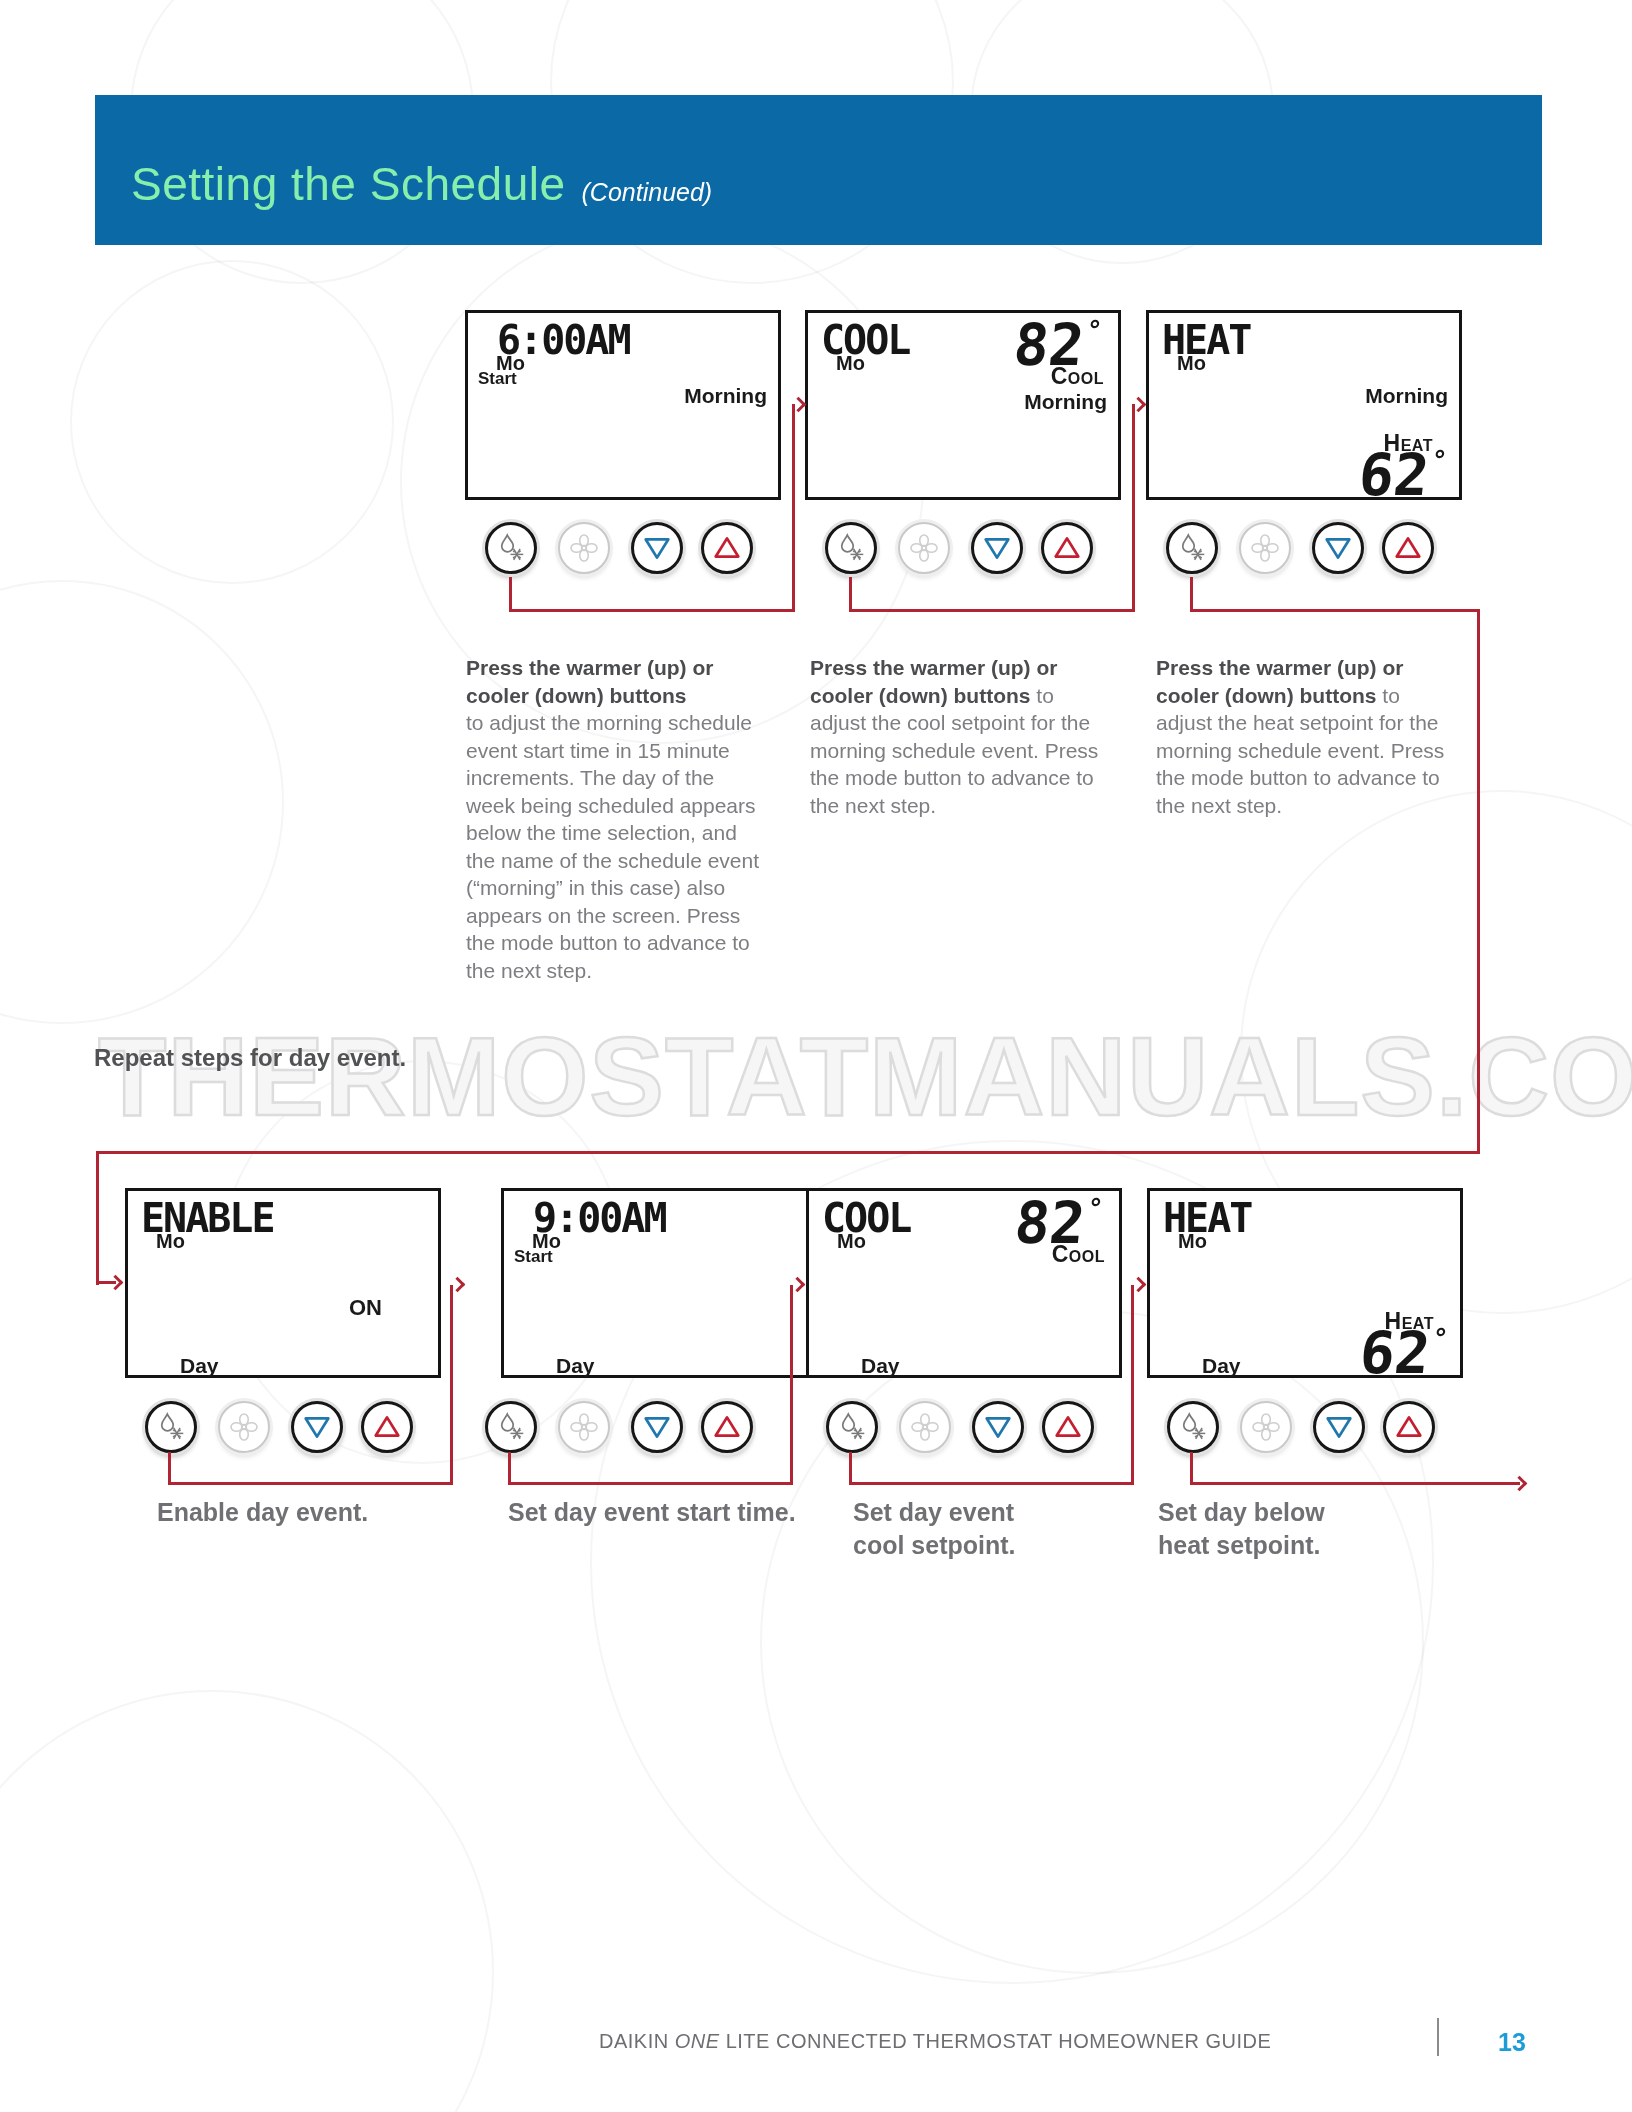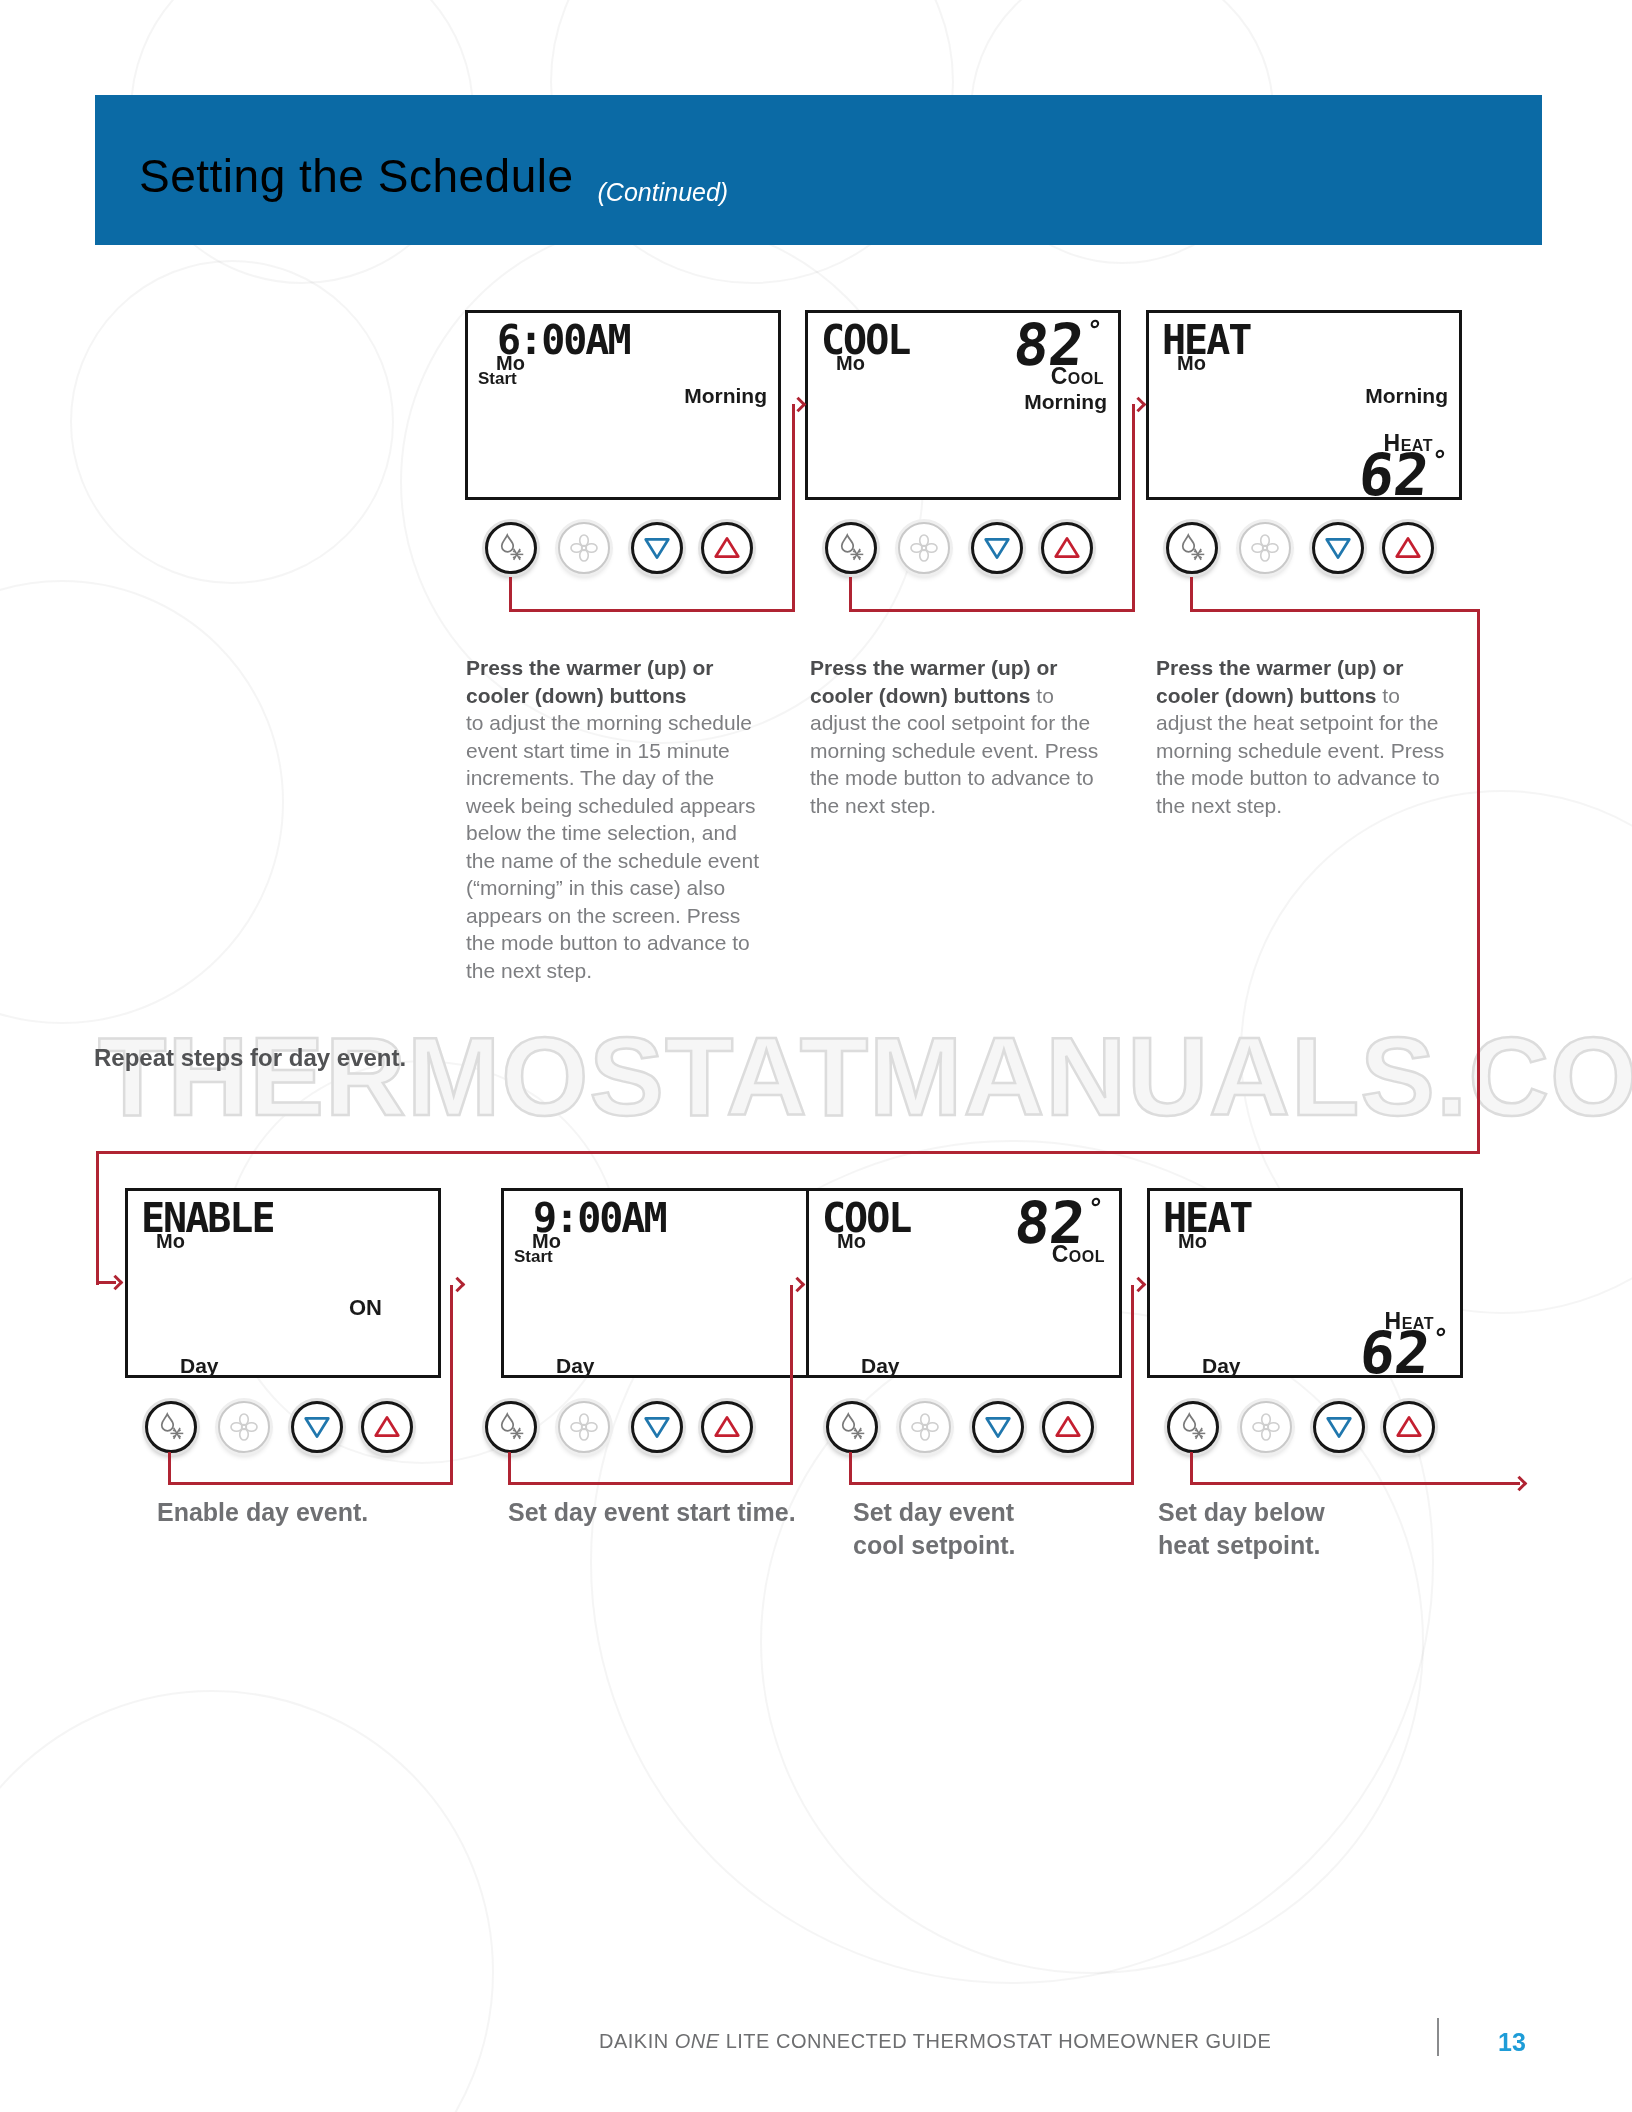--- a/index.html
+++ b/index.html
@@ -3,21 +3,21 @@
 <meta charset="utf-8">
 <style>
   html,body{margin:0;padding:0;background:#fff;}
   .page{position:relative;width:1632px;height:2112px;background:#fff;overflow:hidden;
         font-family:"Liberation Sans","DejaVu Sans",sans-serif;color:#1a1a1a;}
   
   .arc{position:absolute;border:2px solid rgba(120,120,120,.07);border-radius:50%;}
   
   .hdr{position:absolute;left:95px;top:95px;width:1447px;height:150px;background:#0b6aa5;
        display:flex;align-items:flex-end;padding:0 0 34px 36px;box-sizing:border-box;}
-  .hdr h1{margin:8px;font-size:46px;font-weight:300;color:#000000;letter-spacing:.5px;display:inline;}
+  .hdr h1{margin:0;font-size:46px;font-weight:300;color:#86efac;letter-spacing:.5px;display:inline;}
   .hdr .cont{font-size:25px;font-style:italic;color:#fff;margin-left:16px;font-weight:300;
              position:relative;top:-4px;}
   
   .unit{position:absolute;width:256px;}
   .scr{position:relative;width:310px;height:184px;border:3px solid #141414;background:#fff;}
   .lcdfont{font-family:"DejaVu Sans Mono","Liberation Mono",monospace;font-weight:bold;color:#161616;}
   .lcd-a{position:absolute;left:13px;top:4px;font-size:40px;letter-spacing:-2px;}
   .lcd-a.t{left:29px;}
   .mo{position:absolute;left:28px;top:39px;font-size:20px;font-weight:bold;}
   .start{position:absolute;left:10px;top:56px;font-size:17px;font-weight:bold;}

